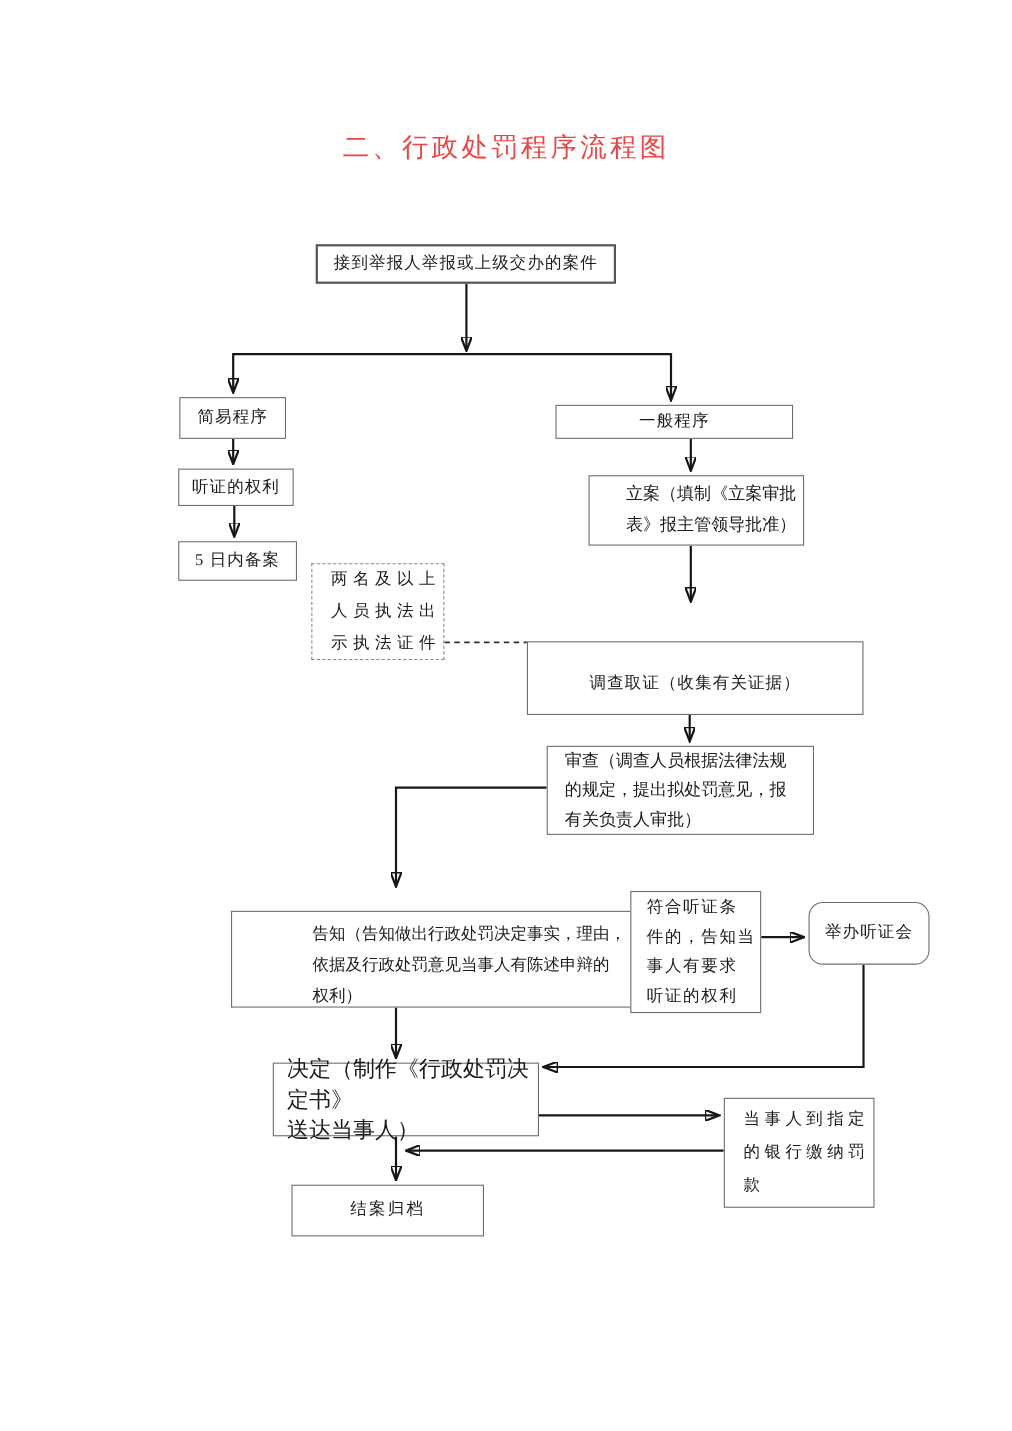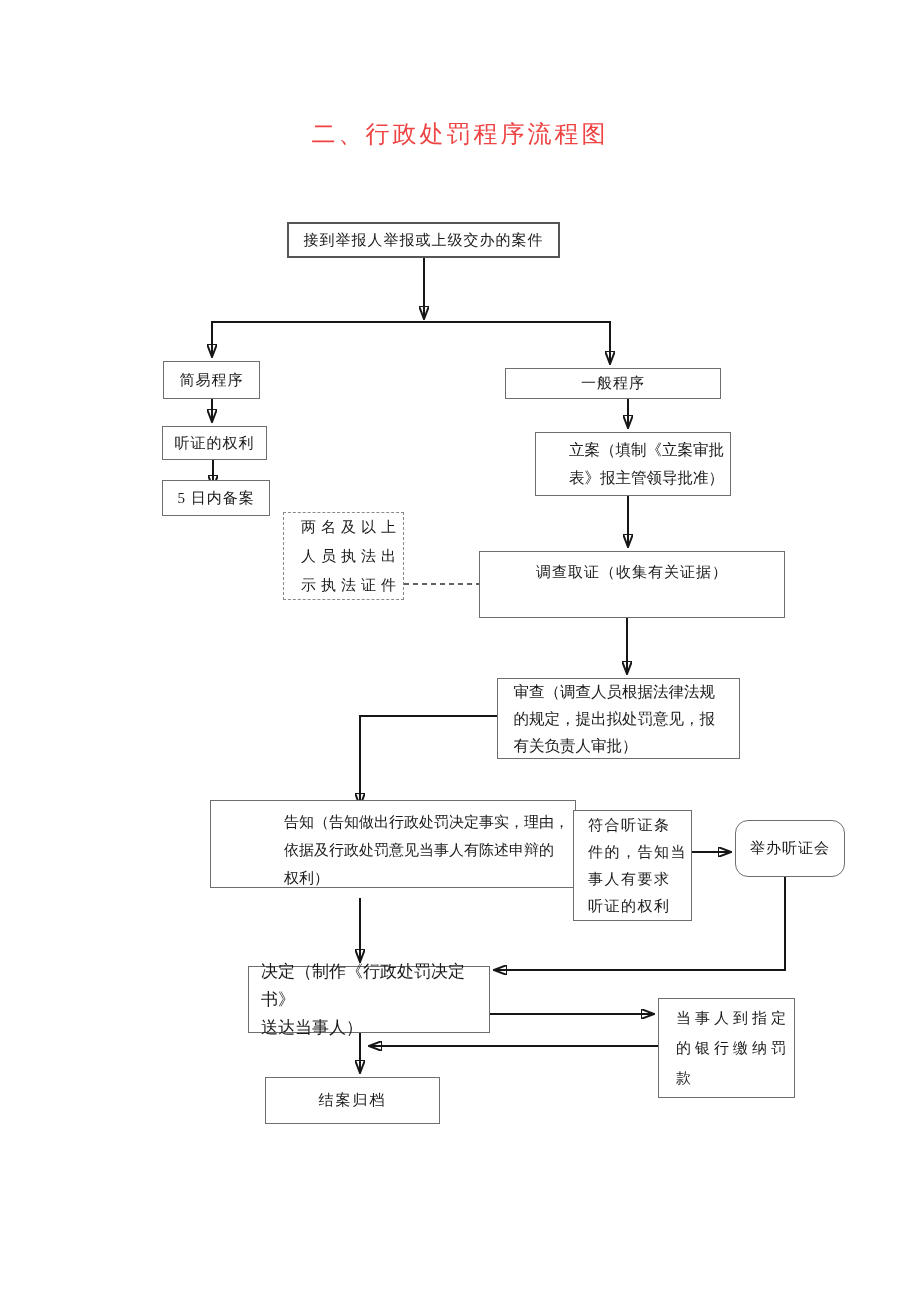--- a/index.html
+++ b/index.html
@@ -39,42 +39,42 @@
     align-items: center;
     justify-content: center;
     font-size: 15px;
     line-height: 1.5;
     text-align: center;
   }
   .node span { white-space: pre-line; }
   .node.strong { border-width: 2px; border-color: #555555; margin-top: 12px; }
   .node.dashedbox { border: 1px dashed #8a8a8a; }
   .node.leftalign { justify-content: flex-end; text-align: left; }
-  .node.topalign { align-items: flex-start; }
+  .node.topalign { align-items: center; margin-top: 32px; }
 
   .n-report        { left: 287px; top: 210px; width: 273px; height: 36px; letter-spacing: 1px; }
   .n-simple        { left: 163px; top: 361px; width: 97px;  height: 38px; letter-spacing: 1px; }
   .n-onsite        { left: 162px; top: 426px; width: 105px; height: 34px; letter-spacing: 1px; }
-  .n-filing5       { left: 162px; top: 480px; width: 108px; height: 36px; letter-spacing: 1px; }
+  .n-filing5       { left: 162px; top: 492px; width: 108px; height: 36px; letter-spacing: 1px; }
   .n-general       { left: 505px; top: 368px; width: 216px; height: 31px; letter-spacing: 1px; }
   .n-casefiling    { left: 535px; top: 432px; width: 196px; height: 64px; font-size: 15.5px;
                      padding: 4px 6px 4px 26px; line-height: 28px; }
   .n-lawnote       { left: 283px; top: 512px; width: 121px; height: 88px; letter-spacing: 5px;
                      padding: 4px 2px 4px 10px; line-height: 29px; }
   .n-invest        { left: 479px; top: 551px; width: 306px; height: 67px; letter-spacing: 1px;
                      padding-top: 9px; }
   .n-review        { left: 497px; top: 678px; width: 243px; height: 81px;
                      padding: 4px 24px 4px 10px; line-height: 27px; font-size: 15.5px; }
-  .n-notify        { left: 210px; top: 800px; width: 366px; height: 88px;
+  .n-notify        { left: 210px; top: 828px; width: 366px; height: 88px;
                      padding: 16px 6px 4px 12px; line-height: 28px; }
   .n-hearingcond   { left: 573px; top: 810px; width: 119px; height: 111px; letter-spacing: 1.5px;
                      padding: 6px 4px 6px 9px; line-height: 27px; }
   .n-holdhearing   { left: 735px; top: 820px; width: 110px; height: 57px; letter-spacing: 1px; border-radius: 13px; }
   .n-decision      { left: 248px; top: 966px; width: 242px; height: 67px;
-                     padding: 4px 4px 4px 12px; line-height: 28px; font-size: 17px; }
+                     padding: 4px 4px 4px 12px; line-height: 28px; font-size: 20px; }
   .n-bank          { left: 658px; top: 998px; width: 137px; height: 100px; letter-spacing: 4px;
                      padding: 6px 4px 6px 12px; line-height: 30px; }
   .n-closed        { left: 265px; top: 1077px; width: 175px; height: 47px; letter-spacing: 2px; }
 </style>
 </head>
 <body>
 
 <div class="page">
 
   <div class="title">二、行政处罚程序流程图</div>

